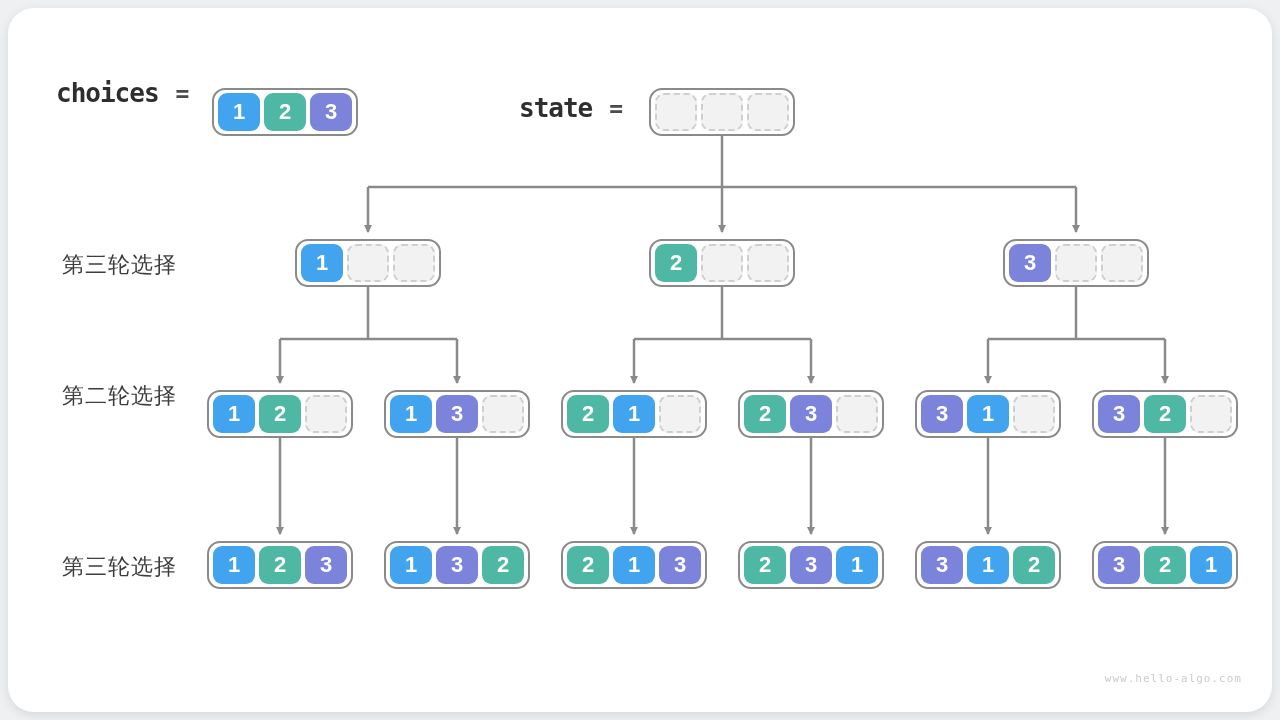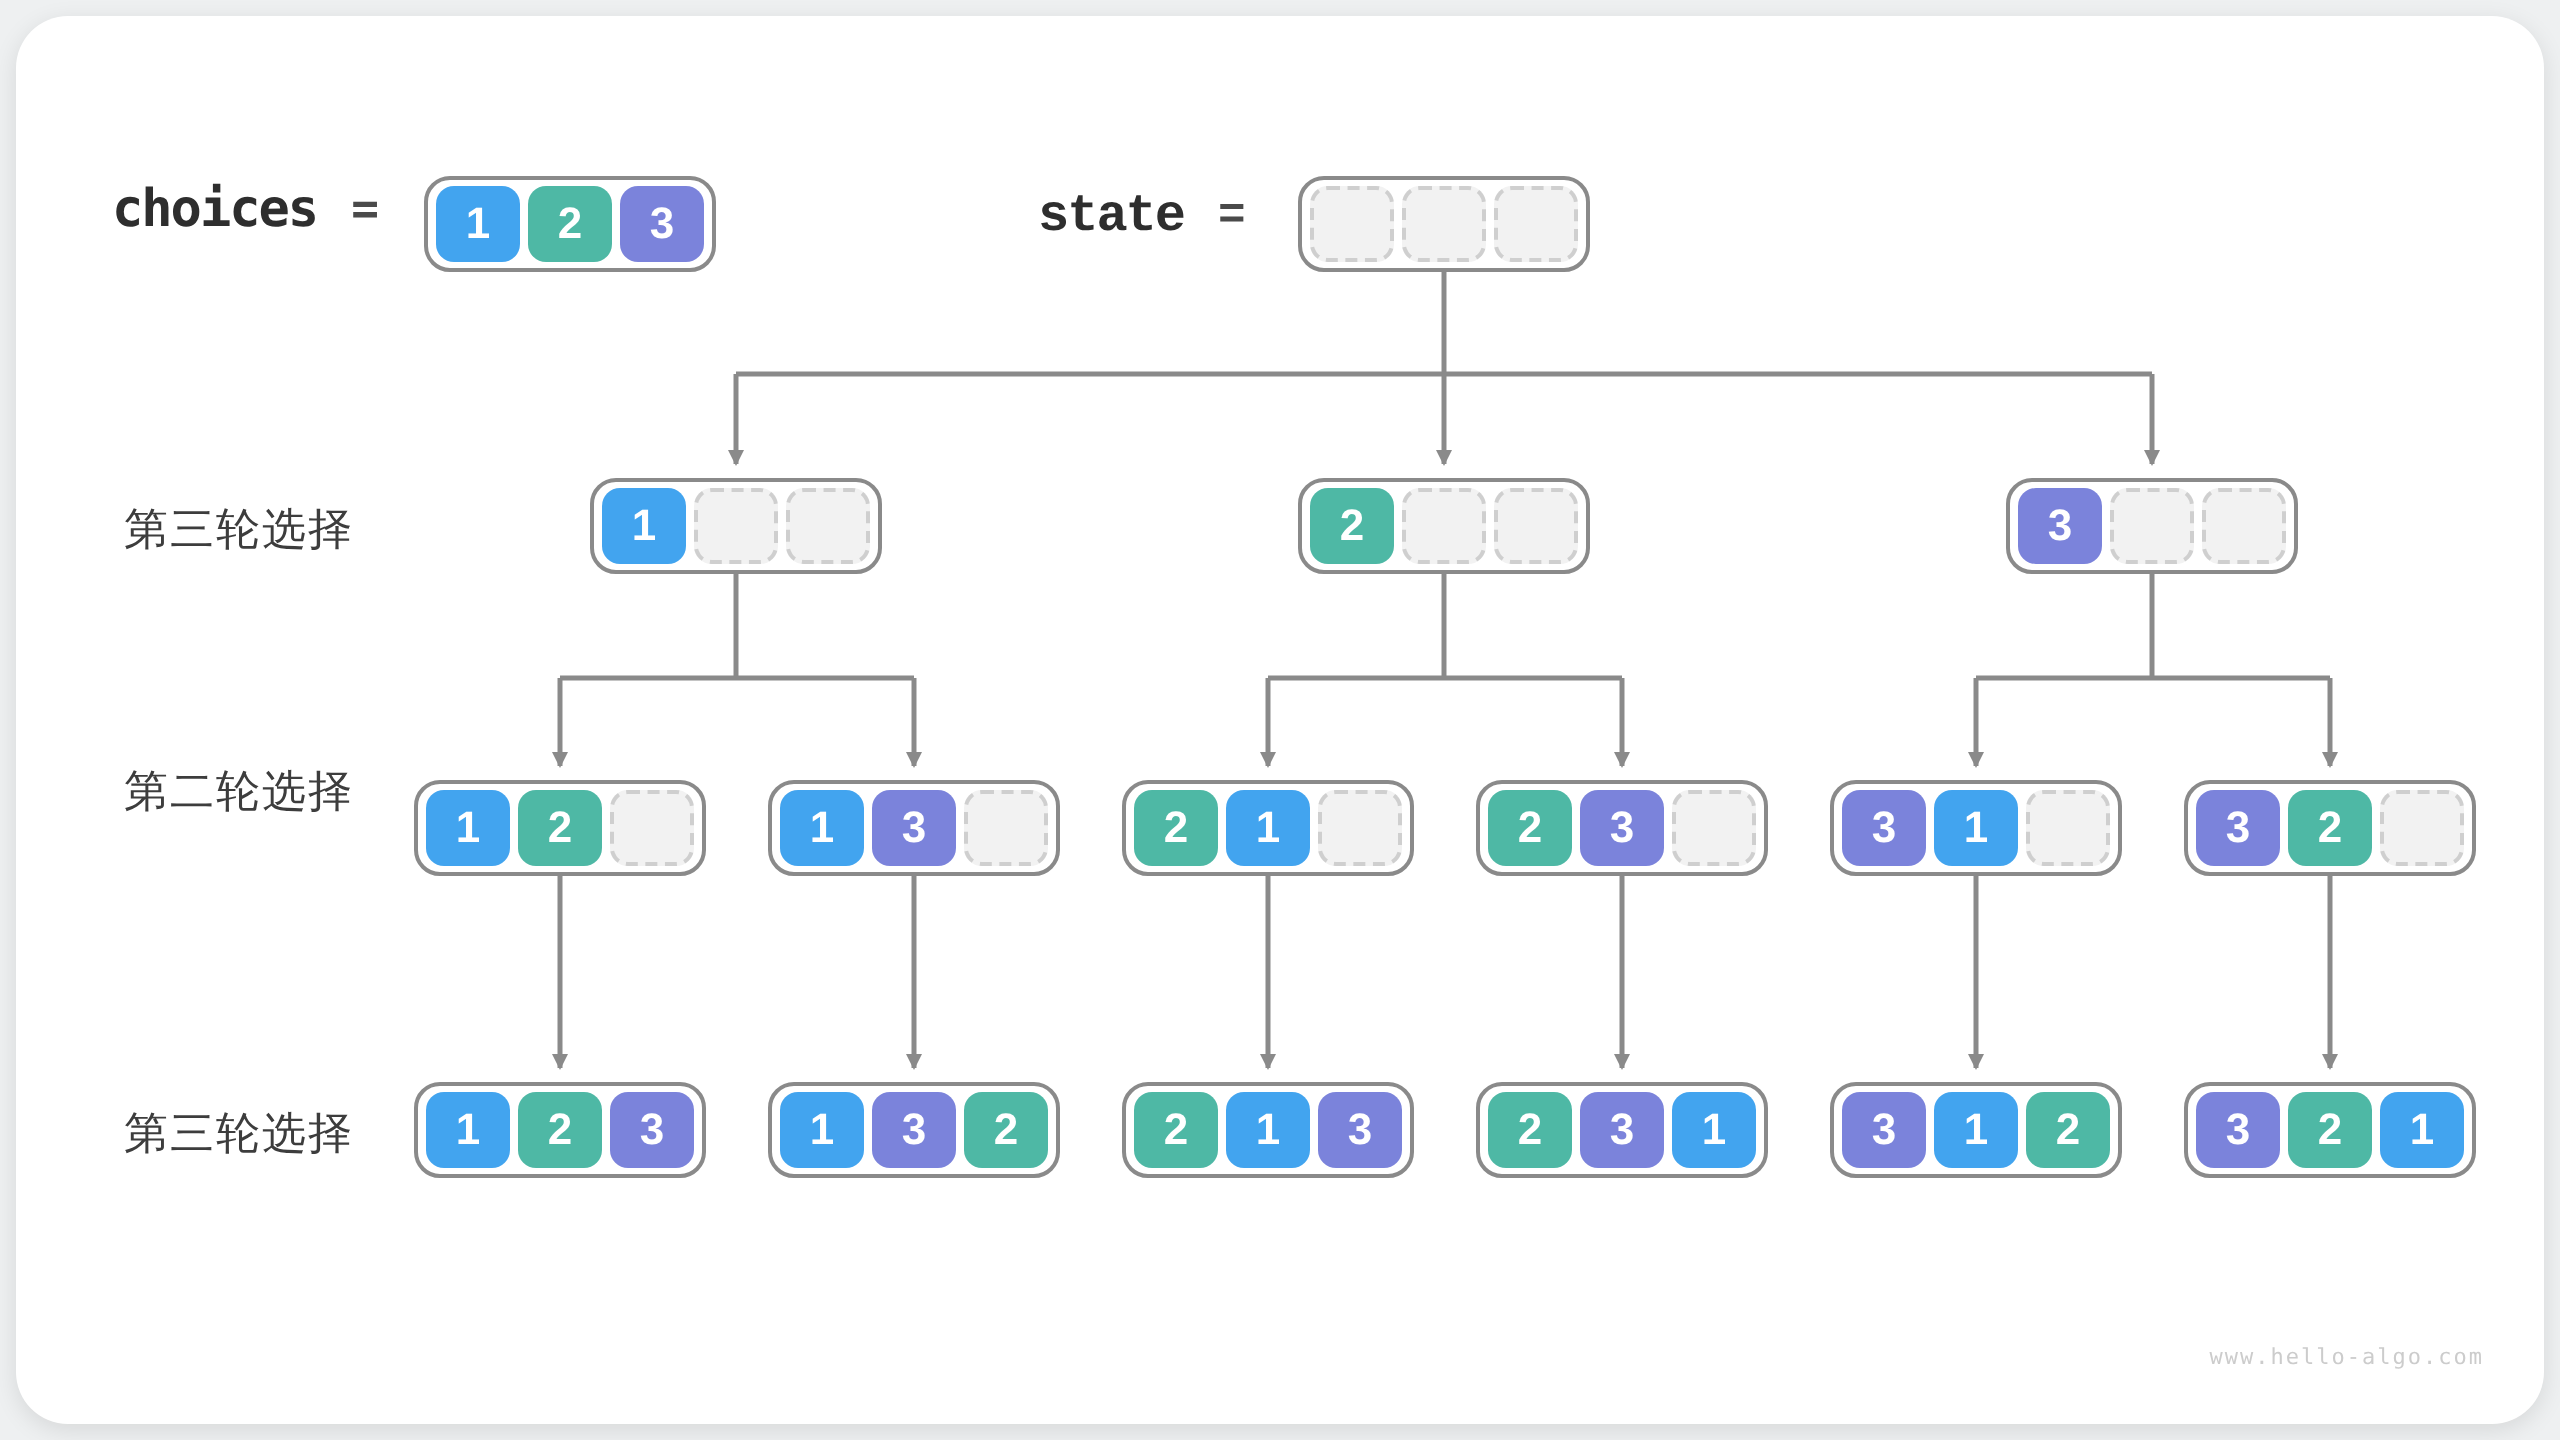--- a/index.html
+++ b/index.html
@@ -72,31 +72,31 @@
     <g>
       <path d="M280 436 V 534" marker-end="url(#arrow)"></path>
       <path d="M457 436 V 534" marker-end="url(#arrow)"></path>
       <path d="M634 436 V 534" marker-end="url(#arrow)"></path>
       <path d="M811 436 V 534" marker-end="url(#arrow)"></path>
       <path d="M988 436 V 534" marker-end="url(#arrow)"></path>
       <path d="M1165 436 V 534" marker-end="url(#arrow)"></path>
     </g>
   </svg>
 
-  <div class="var-group" style="left:56px;top:90px;">
+  <div class="var-group" style="left:56px;top:78px;">
     <span class="var-name">choices</span>
     <span class="var-eq">=</span>
   </div>
   <div class="abox" id="choices-box" style="left:212px;top:88px;">
       <div class="cell" style="background: rgb(66, 164, 239);">1</div>
       <div class="cell" style="background: rgb(78, 184, 165);">2</div>
       <div class="cell" style="background: rgb(123, 131, 219);">3</div>
     </div>
 
-  <div class="var-group" style="left:519px;top:93px;font-family:Liberation Mono, monospace;">
+  <div class="var-group" style="left:519px;top:93px;">
     <span class="var-name">state</span>
     <span class="var-eq">=</span>
   </div>
   <div class="abox" id="state-box" style="left:649px;top:88px;">
       <div class="cell empty"></div>
       <div class="cell empty"></div>
       <div class="cell empty"></div>
     </div>
 
   <div class="row-label" style="top:250px;">第三轮选择</div>

